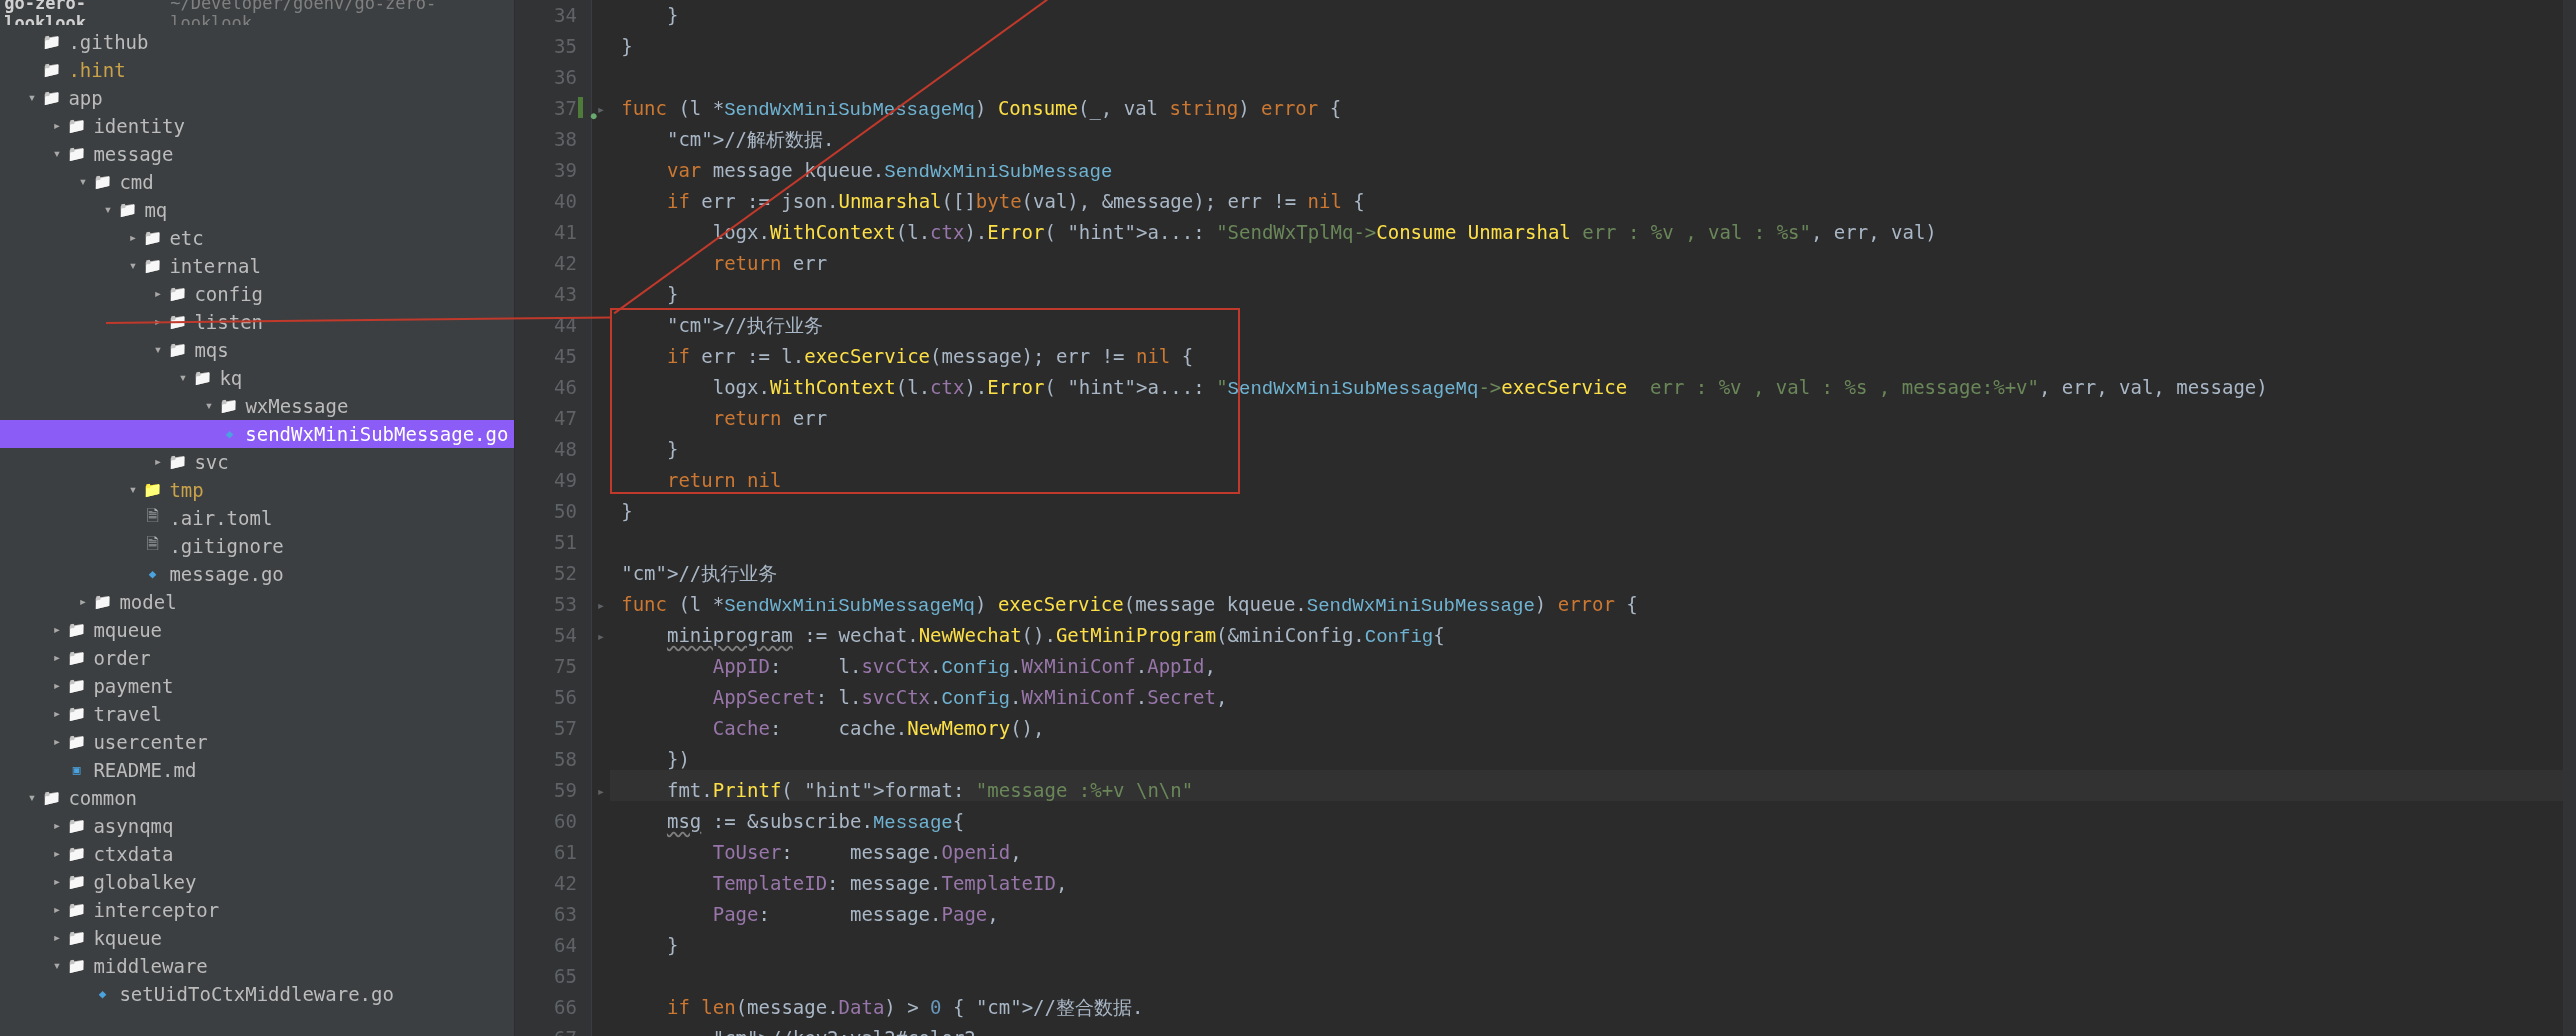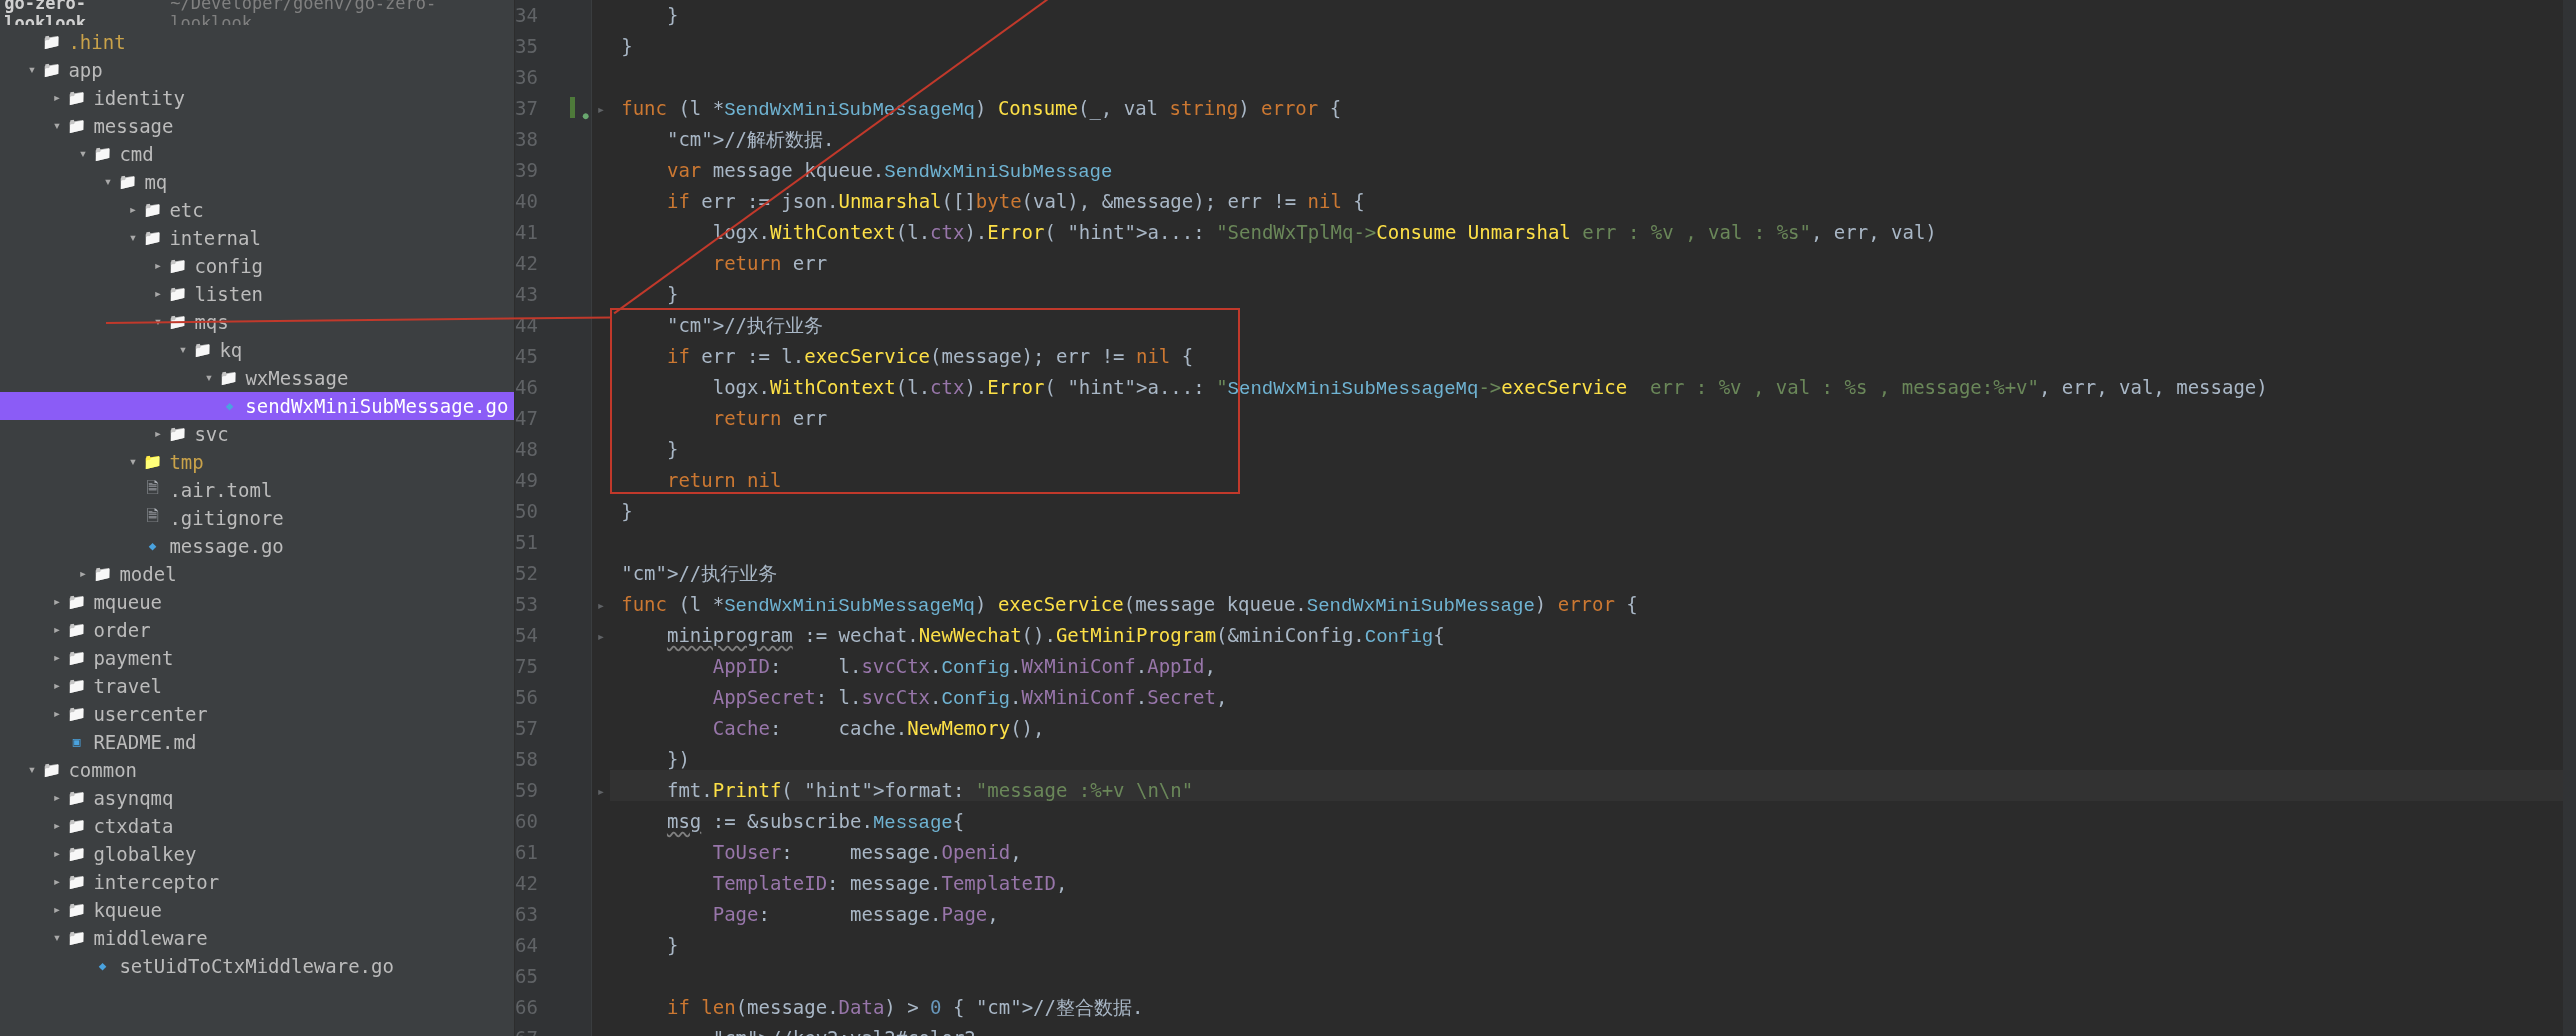--- a/index.html
+++ b/index.html
@@ -58,22 +58,22 @@
   .tree-label.yellow { color: #c9a24a; }
   .breadcrumb-row {
     font-size: 17px; color: #808080; padding-left: 4.2px;
     height: 25px; display:flex; align-items:center; overflow:hidden;
   }
   .breadcrumb-root { color: #d0d0d0; font-weight: bold; margin-right: 4.2px; }
 
   
   .editor { flex: 1; display: flex; background: #2b2b2b; position: relative; }
   .gutter {
-    width: 77px; text-align: left; color: #606366;
-    padding-right: 22px; user-select: none; background:#313335;
+    width: 77px; text-align: right; color: #606366;
+    padding-right: 14px; user-select: none; background:#313335;
     border-right: 0.7px solid #3a3d3f;
   }
   .gutter .ln { height: 31px; line-height: 31px; position: relative; }
   .gutter .ln.green::after {
     content: ""; position: absolute; right: -5.6px; top: 4.2px; width: 4.2px; height: 21px;
     background: #4e7a3a;
   }
   .gutter .ln.up-arrow::before {
     content: "↑"; position: absolute; right: -21px; top: 0; color: #c75450;
     font-size: 15.4px; font-weight: bold;
@@ -130,20 +130,26 @@
 <body>
 
 <div class="app">
 
   <div class="sidebar">
     <div class="breadcrumb-row">
       <span class="breadcrumb-root">go-zero-looklook</span>
       <span>~/Developer/goenv/go-zero-looklook</span>
     </div>
     <div class="tree" id="tree-mount">
+        <div class="tree-row">
+          <span class="indent" style="width: 25px;"></span>
+          <span class="arrow blank">▸</span>
+          <span class="ticon folder"></span>
+          <span class="tree-label">.github</span>
+        </div>
         <div class="tree-row">
           <span class="indent" style="width: 25px;"></span>
           <span class="arrow blank">▸</span>
           <span class="ticon folder"></span>
           <span class="tree-label yellow">.hint</span>
         </div>
         <div class="tree-row">
           <span class="indent" style="width: 25px;"></span>
           <span class="arrow">▾</span>
           <span class="ticon folder"></span>

